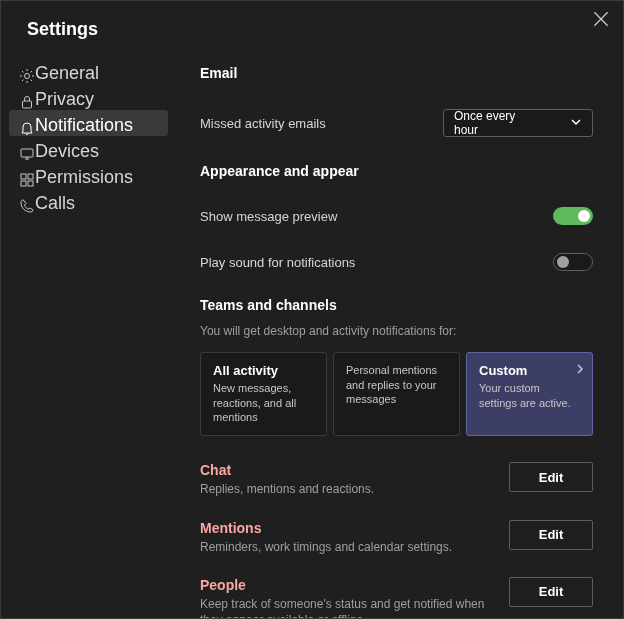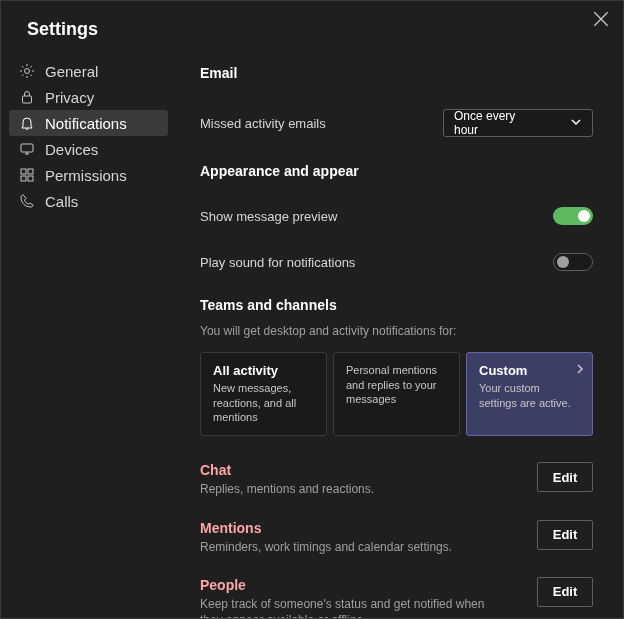--- a/index.html
+++ b/index.html
@@ -43,26 +43,26 @@
     display: flex;
     flex: 1;
     overflow: hidden;
   }
   .sidebar {
     width: 175px;
     padding: 0 8px;
   }
   .side-item {
     display: flex;
-    align-items: center;
-    gap: 10px;
+    align-items: flex-end;
+    gap: 0;
     height: 26px;
     padding: 0 10px;
     border-radius: 3px;
-    font-size: 15px;
+    font-size: 18px;
     color: #d6d6d6;
     cursor: pointer;
   }
   .side-item.active {
     background: #3b3a39;
     color: #fff;
   }
   .side-item .icon {
     width: 16px;
     height: 16px;
@@ -189,21 +189,21 @@
     font-weight: 700;
     color: #fca5a5;
     margin-bottom: 3px;
   }
   .list-item .li-desc {
     font-size: 12px;
     color: #a19f9d;
     line-height: 1.35;
   }
   .edit-btn {
-    width: 56px;
+    width: 84px;
     height: 30px;
     border: 1px solid #605e5c;
     background: transparent;
     color: #fff;
     font-size: 13px;
     font-weight: 600;
     border-radius: 2px;
     cursor: pointer;
     display: flex;
     align-items: center;

